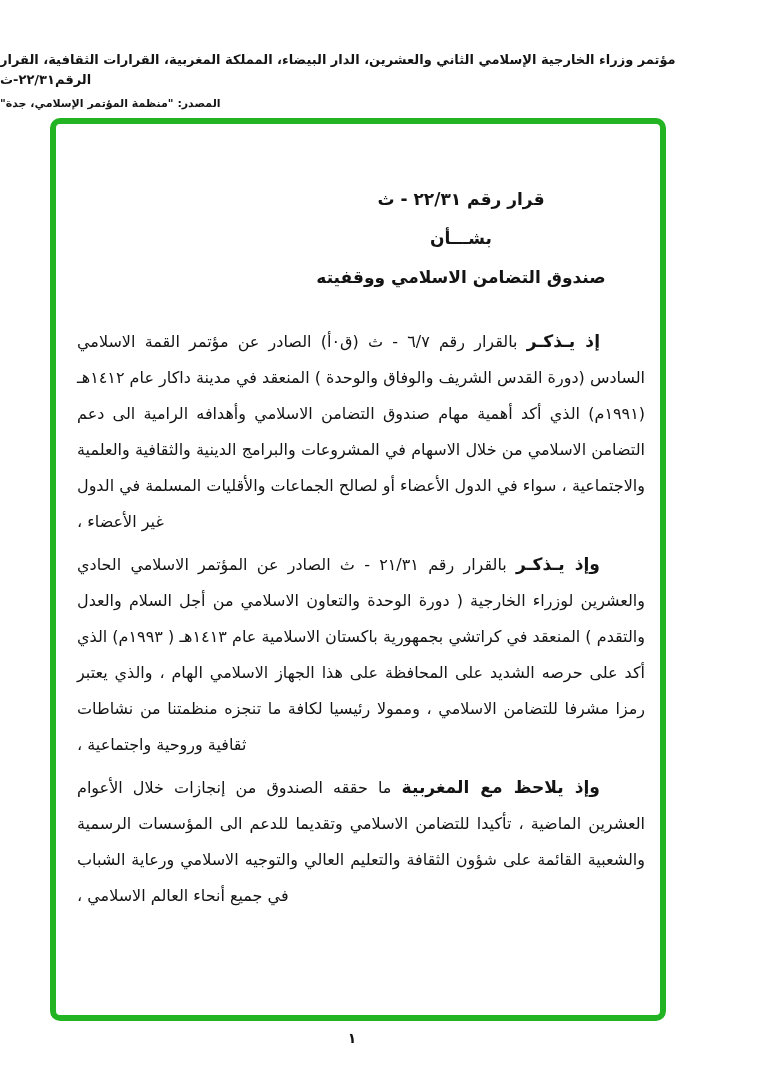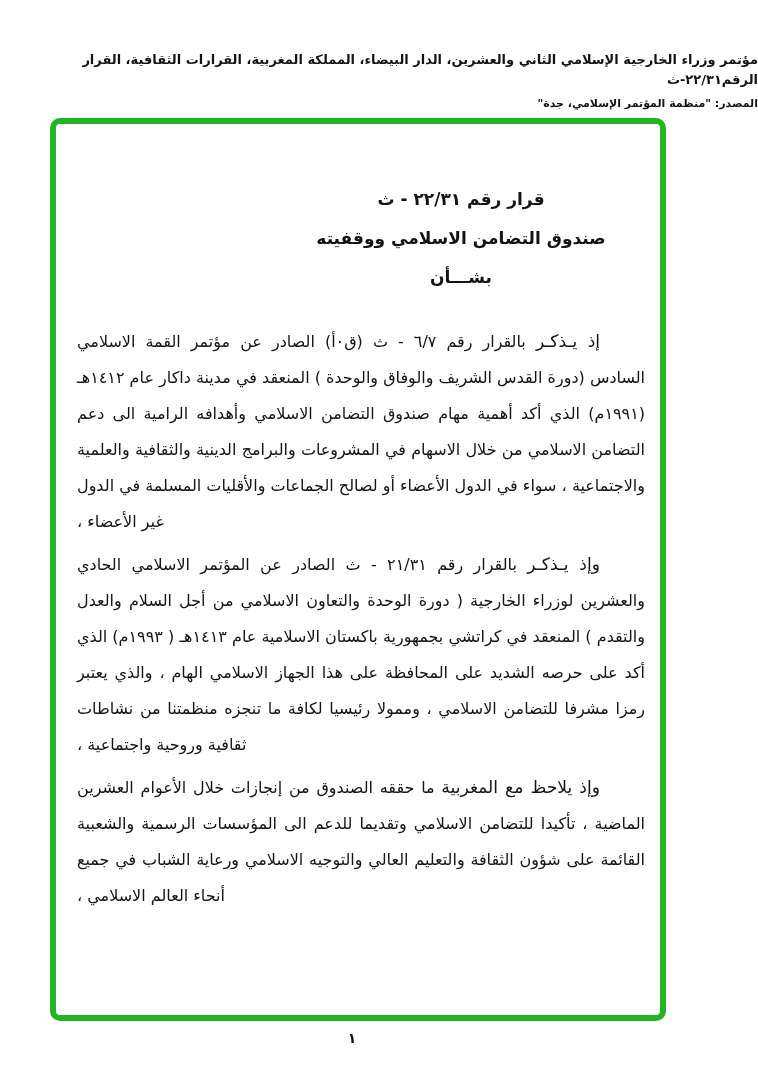--- a/index.html
+++ b/index.html
@@ -1,57 +1,57 @@
 <!DOCTYPE html>
 <html lang="ar" dir="rtl" style="--green: #23b423;"><head>
 <meta charset="utf-8">
 <style>
   html,body{margin:0;padding:0;}
   body{
     width:758px;height:1078px;position:relative;background:#ffffff;
     font-family:"DejaVu Sans", sans-serif;color:#141414;overflow:hidden;
   }
   .doc-header{
-    position:absolute;top:50px;right:0;left:0;text-align:right;font-weight:bold;
+    position:absolute;top:50px;right:0;left:0;text-align:left;font-weight:bold;
   }
   .hdr-citation{font-size:13px;line-height:20px;letter-spacing:0;}
   .hdr-source{font-size:11px;line-height:18px;margin-top:5px;}
   .frame{
     position:absolute;top:118px;right:92px;left:50px;height:903px;
     box-sizing:border-box;border:6px solid var(--green,#23b423);border-radius:10px;
     padding:56px 15px 10px 21px;overflow:hidden;
   }
   .title-block{
     text-align:center;font-weight:bold;font-size:17px;line-height:39px;
     padding-left:200px;white-space:nowrap;
   }
   .body-block{margin-top:26px;}
   .body-block p{
     margin:0 0 6px 0;font-size:16px;line-height:36px;
     text-align:justify;text-align-last:left;text-indent:45px;
   }
-  .lead{font-weight:normal;font-size:1.07em;margin-top:24px;}
+  .lead{font-weight:bold;font-size:1.07em;margin-top:24px;}
   .page-number{
     position:absolute;top:1030px;right:92px;left:38px;text-align:center;
     font-size:14px;font-weight:bold;
   }
 </style>
 </head>
 <body style="color: rgb(20, 20, 20);">
 
 <div class="doc-header">
   <div class="hdr-citation">مؤتمر وزراء الخارجية الإسلامي الثاني والعشرين، الدار البيضاء، المملكة المغربية، القرارات الثقافية، القرار الرقم٢٢/٣١-ث</div>
   <div class="hdr-source">المصدر: "منظمة المؤتمر الإسلامي، جدة"</div>
 </div>
 
 <div class="frame">
   <div class="title-block">
     <div>قرار رقم ٢٢/٣١ - ث</div>
+    <div>بشـــأن</div>
     <div>صندوق التضامن الاسلامي ووقفيته</div>
-    <div>بشـــأن</div>
   </div>
 
   <div class="body-block">
 
     <p><span class="lead">إذ يـذكـر</span> <span>بالقرار رقم ٦/٧ - ث (ق٠أ) الصادر عن مؤتمر القمة الاسلامي السادس (دورة القدس الشريف والوفاق والوحدة ) المنعقد في مدينة داكار عام ١٤١٢هـ (١٩٩١م) الذي أكد أهمية مهام صندوق التضامن الاسلامي وأهدافه الرامية الى دعم التضامن الاسلامي من خلال الاسهام في المشروعات والبرامج الدينية والثقافية والعلمية والاجتماعية ، سواء في الدول الأعضاء أو لصالح الجماعات والأقليات المسلمة في الدول غير الأعضاء ،</span></p>
 
     <p><span class="lead">وإذ يـذكـر</span> <span>بالقرار رقم ٢١/٣١ - ث الصادر عن المؤتمر الاسلامي الحادي والعشرين لوزراء الخارجية ( دورة الوحدة والتعاون الاسلامي من أجل السلام والعدل والتقدم ) المنعقد في كراتشي بجمهورية باكستان الاسلامية عام ١٤١٣هـ ( ١٩٩٣م) الذي أكد على حرصه الشديد على المحافظة على هذا الجهاز الاسلامي الهام ، والذي يعتبر رمزا مشرفا للتضامن الاسلامي ، وممولا رئيسيا لكافة ما تنجزه منظمتنا من نشاطات ثقافية وروحية واجتماعية ،</span></p>
 
     <p><span class="lead">وإذ يلاحظ مع المغربية</span> <span>ما حققه الصندوق من إنجازات خلال الأعوام العشرين الماضية ، تأكيدا للتضامن الاسلامي وتقديما للدعم الى المؤسسات الرسمية والشعبية القائمة على شؤون الثقافة والتعليم العالي والتوجيه الاسلامي ورعاية الشباب في جميع أنحاء العالم الاسلامي ،</span></p>
 

